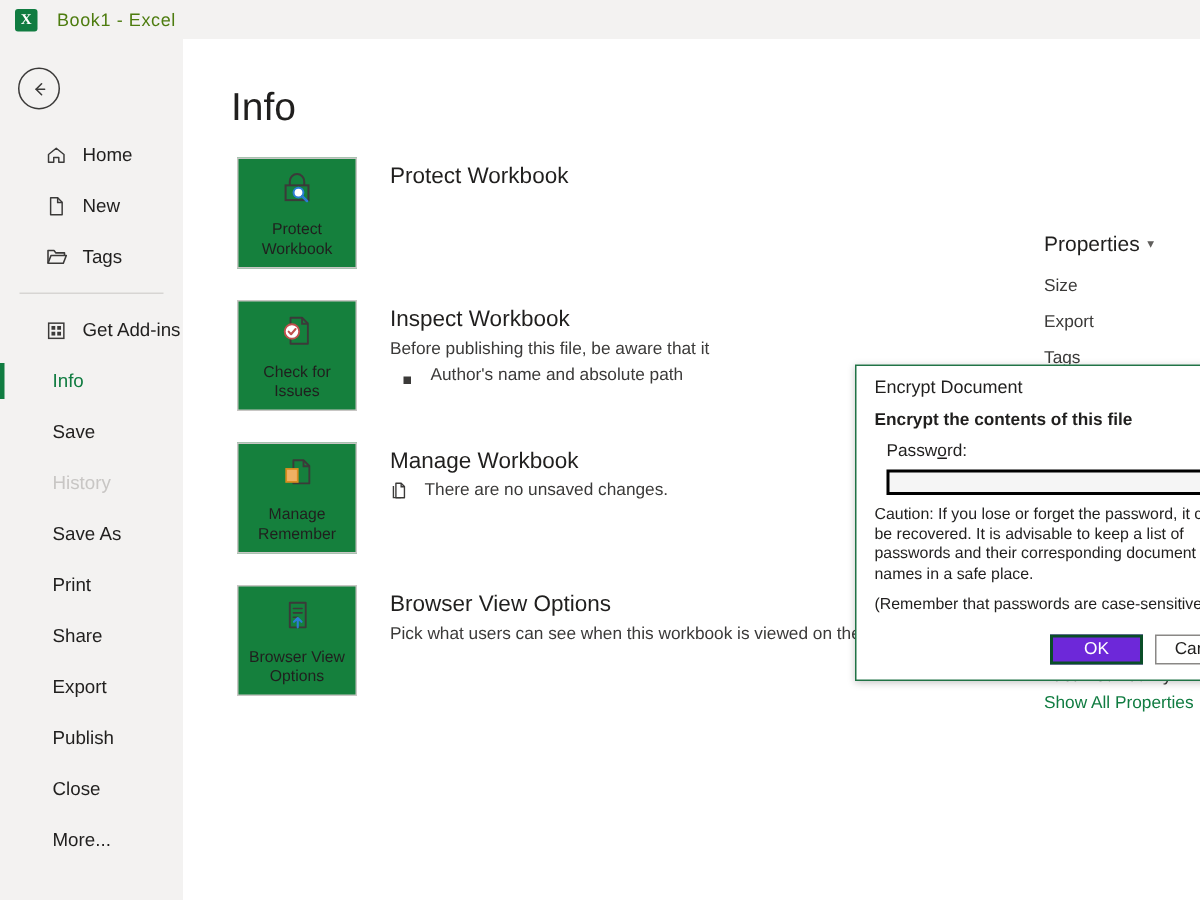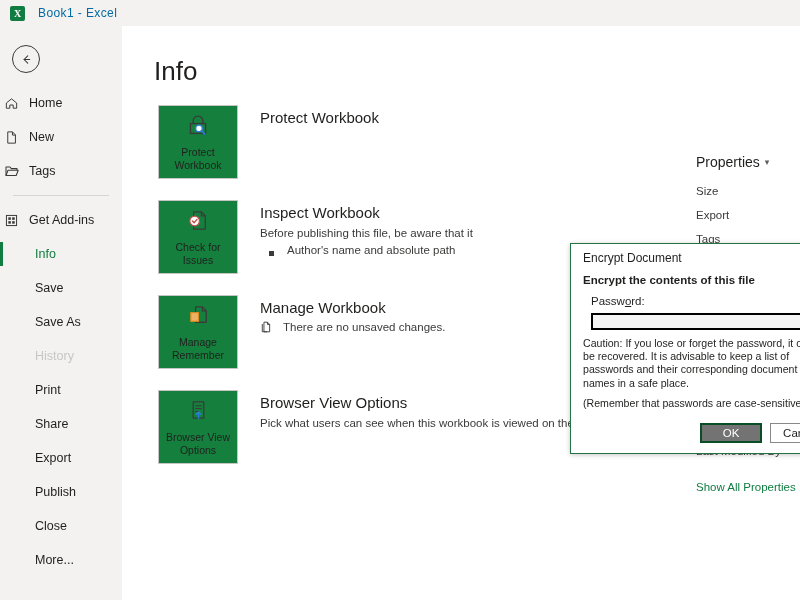--- a/index.html
+++ b/index.html
@@ -9,31 +9,31 @@
     background:#ffffff;color:#201f1e;
     -webkit-font-smoothing:antialiased;
   }
   .app{position:relative;width:800px;height:600px;}
 
   
   .titlebar{height:26px;background:#f3f2f1;display:flex;align-items:center;padding-left:10px;}
   .xl-logo{width:15px;height:15px;border-radius:2px;background:#107c41;
     display:flex;align-items:center;justify-content:center;
     color:#fff;font-size:10px;font-weight:bold;font-family:"Liberation Serif",serif;}
-  .title-text{margin-left:13px;font-size:12px;color:#0369a1;letter-spacing:.4px;}
+  .title-text{margin-left:13px;font-size:12px;color:#4d7c0f;letter-spacing:.4px;}
 
   
   .below{display:flex;height:574px;}
 
   
   .sidebar{width:122px;background:#f3f2f1;position:relative;flex:none;}
   .backbtn{width:26px;height:26px;border-radius:50%;border:1.4px solid #3b3a39;
     margin:19px 0 0 12px;display:flex;align-items:center;justify-content:center;cursor:pointer;}
   .nav{margin-top:13px;}
-  .nav-item{height:34px;display:flex;align-items:center;padding-left:3px;
+  .nav-item{height:34px;display:flex;align-items:center;padding-left:29px;
     font-size:12.5px;color:#201f1e;cursor:pointer;position:relative;}
   .nav-item .ico{width:17px;height:17px;margin-right:9px;flex:none;
     display:flex;align-items:center;justify-content:center;}
   .nav-item.plain{padding-left:35px;}
   .nav-item.active{color:#107c41;}
   .nav-item.active:before{content:"";position:absolute;left:0;top:5px;bottom:5px;width:2.5px;background:#107c41;}
   .nav-item.disabled{color:#c8c6c4;}
   .nav-sep{height:1px;background:#d7d5d3;margin:7px 13px 7px 13px;}
 
   
@@ -53,41 +53,41 @@
   .bullet-row .sq{width:5px;height:5px;background:#3b3a39;margin:6px 13px 0 9px;flex:none;}
   .icon-row{display:flex;align-items:center;margin-top:4px;font-size:11.5px;color:#3b3a39;}
   .icon-row .mini{margin-right:9px;display:flex;}
 
   
   .props{position:absolute;right:0;top:128px;width:104px;}
   .props-head{font-size:14px;color:#201f1e;margin-bottom:9px;display:flex;align-items:center;cursor:pointer;}
   .props-head .chev{margin-left:5px;font-size:9px;color:#605e5c;}
   .prop-row{font-size:11.5px;color:#3b3a39;height:24px;display:flex;align-items:center;}
   .props-sub{font-size:14px;color:#201f1e;margin:12px 0 6px;}
-  .showall{font-size:11.5px;color:#107c41;margin-top:18px;cursor:pointer;}
+  .showall{font-size:11.5px;color:#107c41;cursor:pointer;}
 
   
   .dlg{position:absolute;left:448px;top:217px;width:273px;
     background:#fff;border:1px solid #217346;box-shadow:0 1px 5px rgba(0,0,0,.22);}
   .dlg-bar{height:28px;display:flex;align-items:center;padding:0 6px 0 12px;}
   .dlg-title{font-size:12px;color:#201f1e;flex:1;}
   .dlg-btn{width:22px;height:22px;display:flex;align-items:center;justify-content:center;
     color:#444;font-size:13px;cursor:pointer;}
   .dlg-body{padding:2px 12px 10px 12px;}
   .dlg-h{font-size:11.5px;font-weight:bold;color:#201f1e;margin-bottom:9px;}
   .dlg-lbl{font-size:11.5px;color:#201f1e;margin:0 0 4px 8px;}
   .dlg-lbl u{text-decoration:underline;}
   .pw{margin-left:8px;width:234px;height:17px;background:#f5f5f5;
     border:2px solid #000;box-sizing:border-box;padding:0 3px;font-size:11.5px;outline:none;
     font-family:"Liberation Sans",sans-serif;}
   .caution{font-size:10.6px;color:#201f1e;line-height:13.4px;margin-top:7px;}
   .dlg-actions{display:flex;justify-content:flex-end;gap:8px;margin-top:12px;}
   .btn{width:62px;height:20px;font-size:11.5px;display:flex;align-items:center;justify-content:center;
     cursor:pointer;box-sizing:border-box;font-family:"Liberation Sans",sans-serif;}
-  .btn.ok{background:#737373;color:#fff;border:2px solid #0a4e28;}
+  .btn.ok{background:#6d28d9;color:#fff;border:2px solid #0a4e28;}
   .btn.cancel{background:#fff;color:#201f1e;border:1px solid #8a8886;}
 </style>
 </head>
 <body>
 
 <div class="app">
 
   <div class="titlebar">
     <div class="xl-logo">
       <span>X</span>
@@ -150,25 +150,25 @@
           </span>
           <span>Get Add-ins</span>
         </div>
 
         <div class="nav-item plain active">
           <span>Info</span>
         </div>
         <div class="nav-item plain">
           <span>Save</span>
         </div>
-        <div class="nav-item plain">
-          <span>Save As</span>
-        </div>
         <div class="nav-item plain disabled">
           <span>History</span>
+        </div>
+        <div class="nav-item plain">
+          <span>Save As</span>
         </div>
         <div class="nav-item plain">
           <span>Print</span>
         </div>
         <div class="nav-item plain">
           <span>Share</span>
         </div>
         <div class="nav-item plain">
           <span>Export</span>
         </div>

